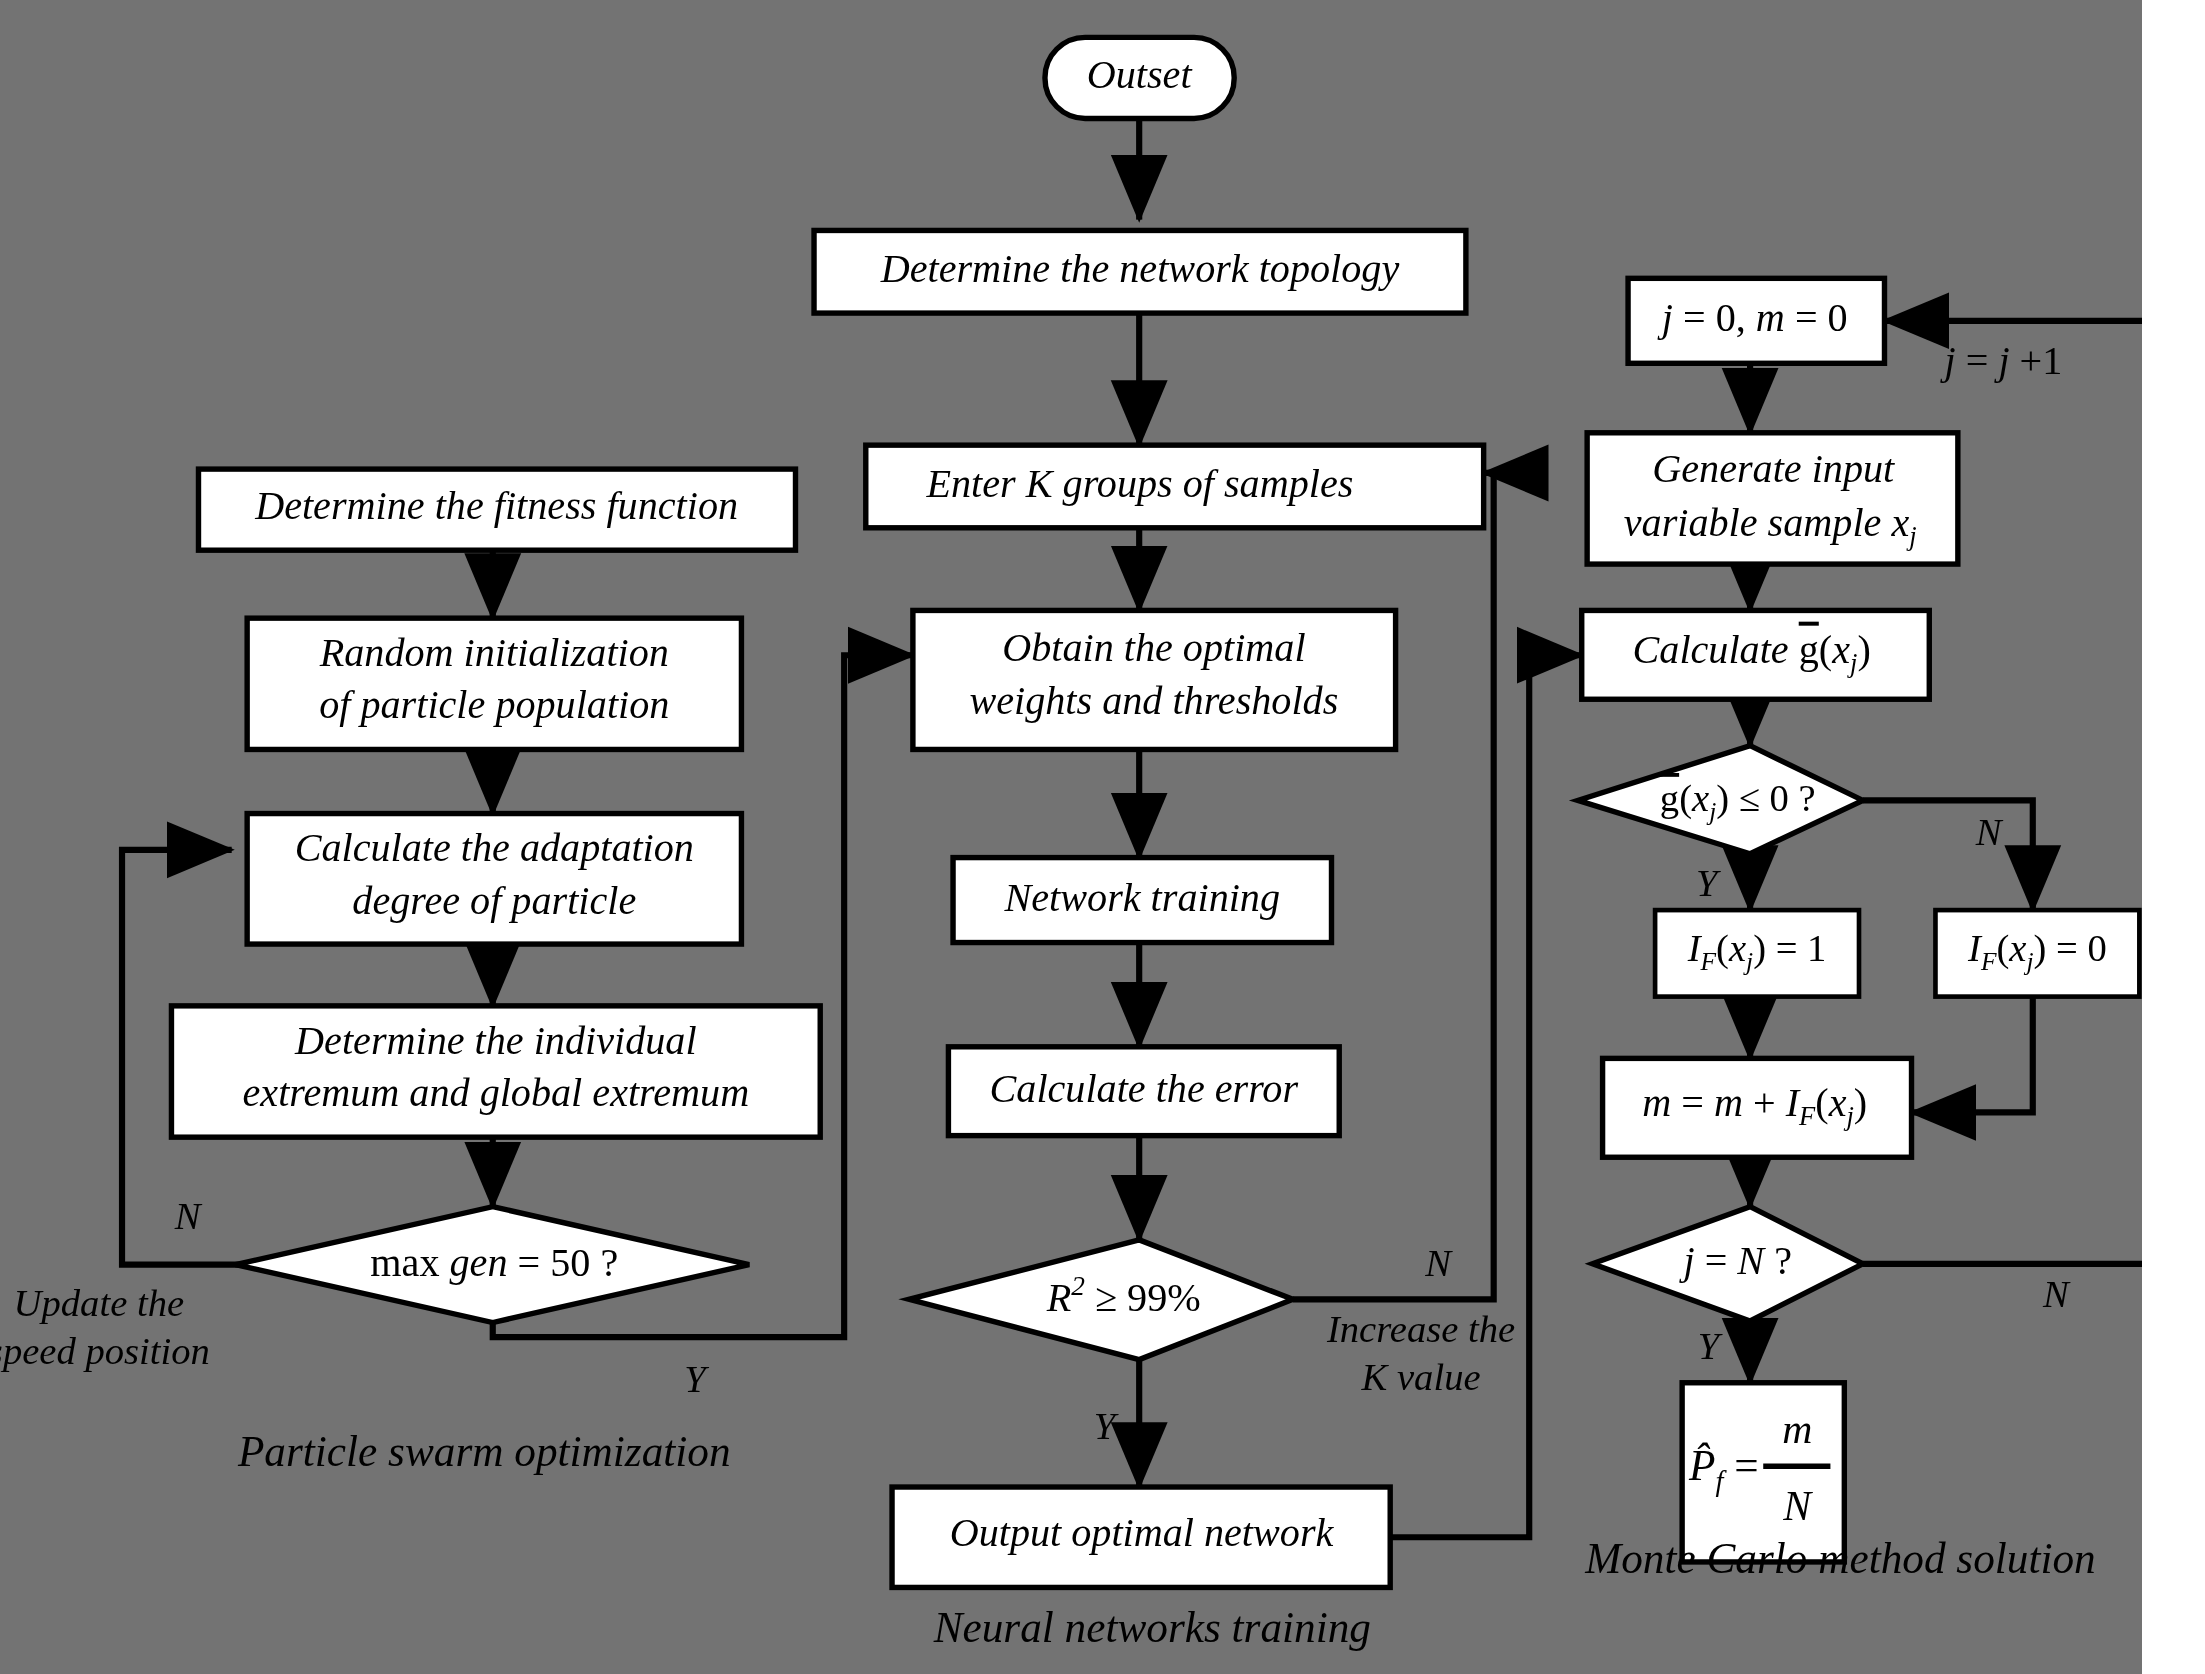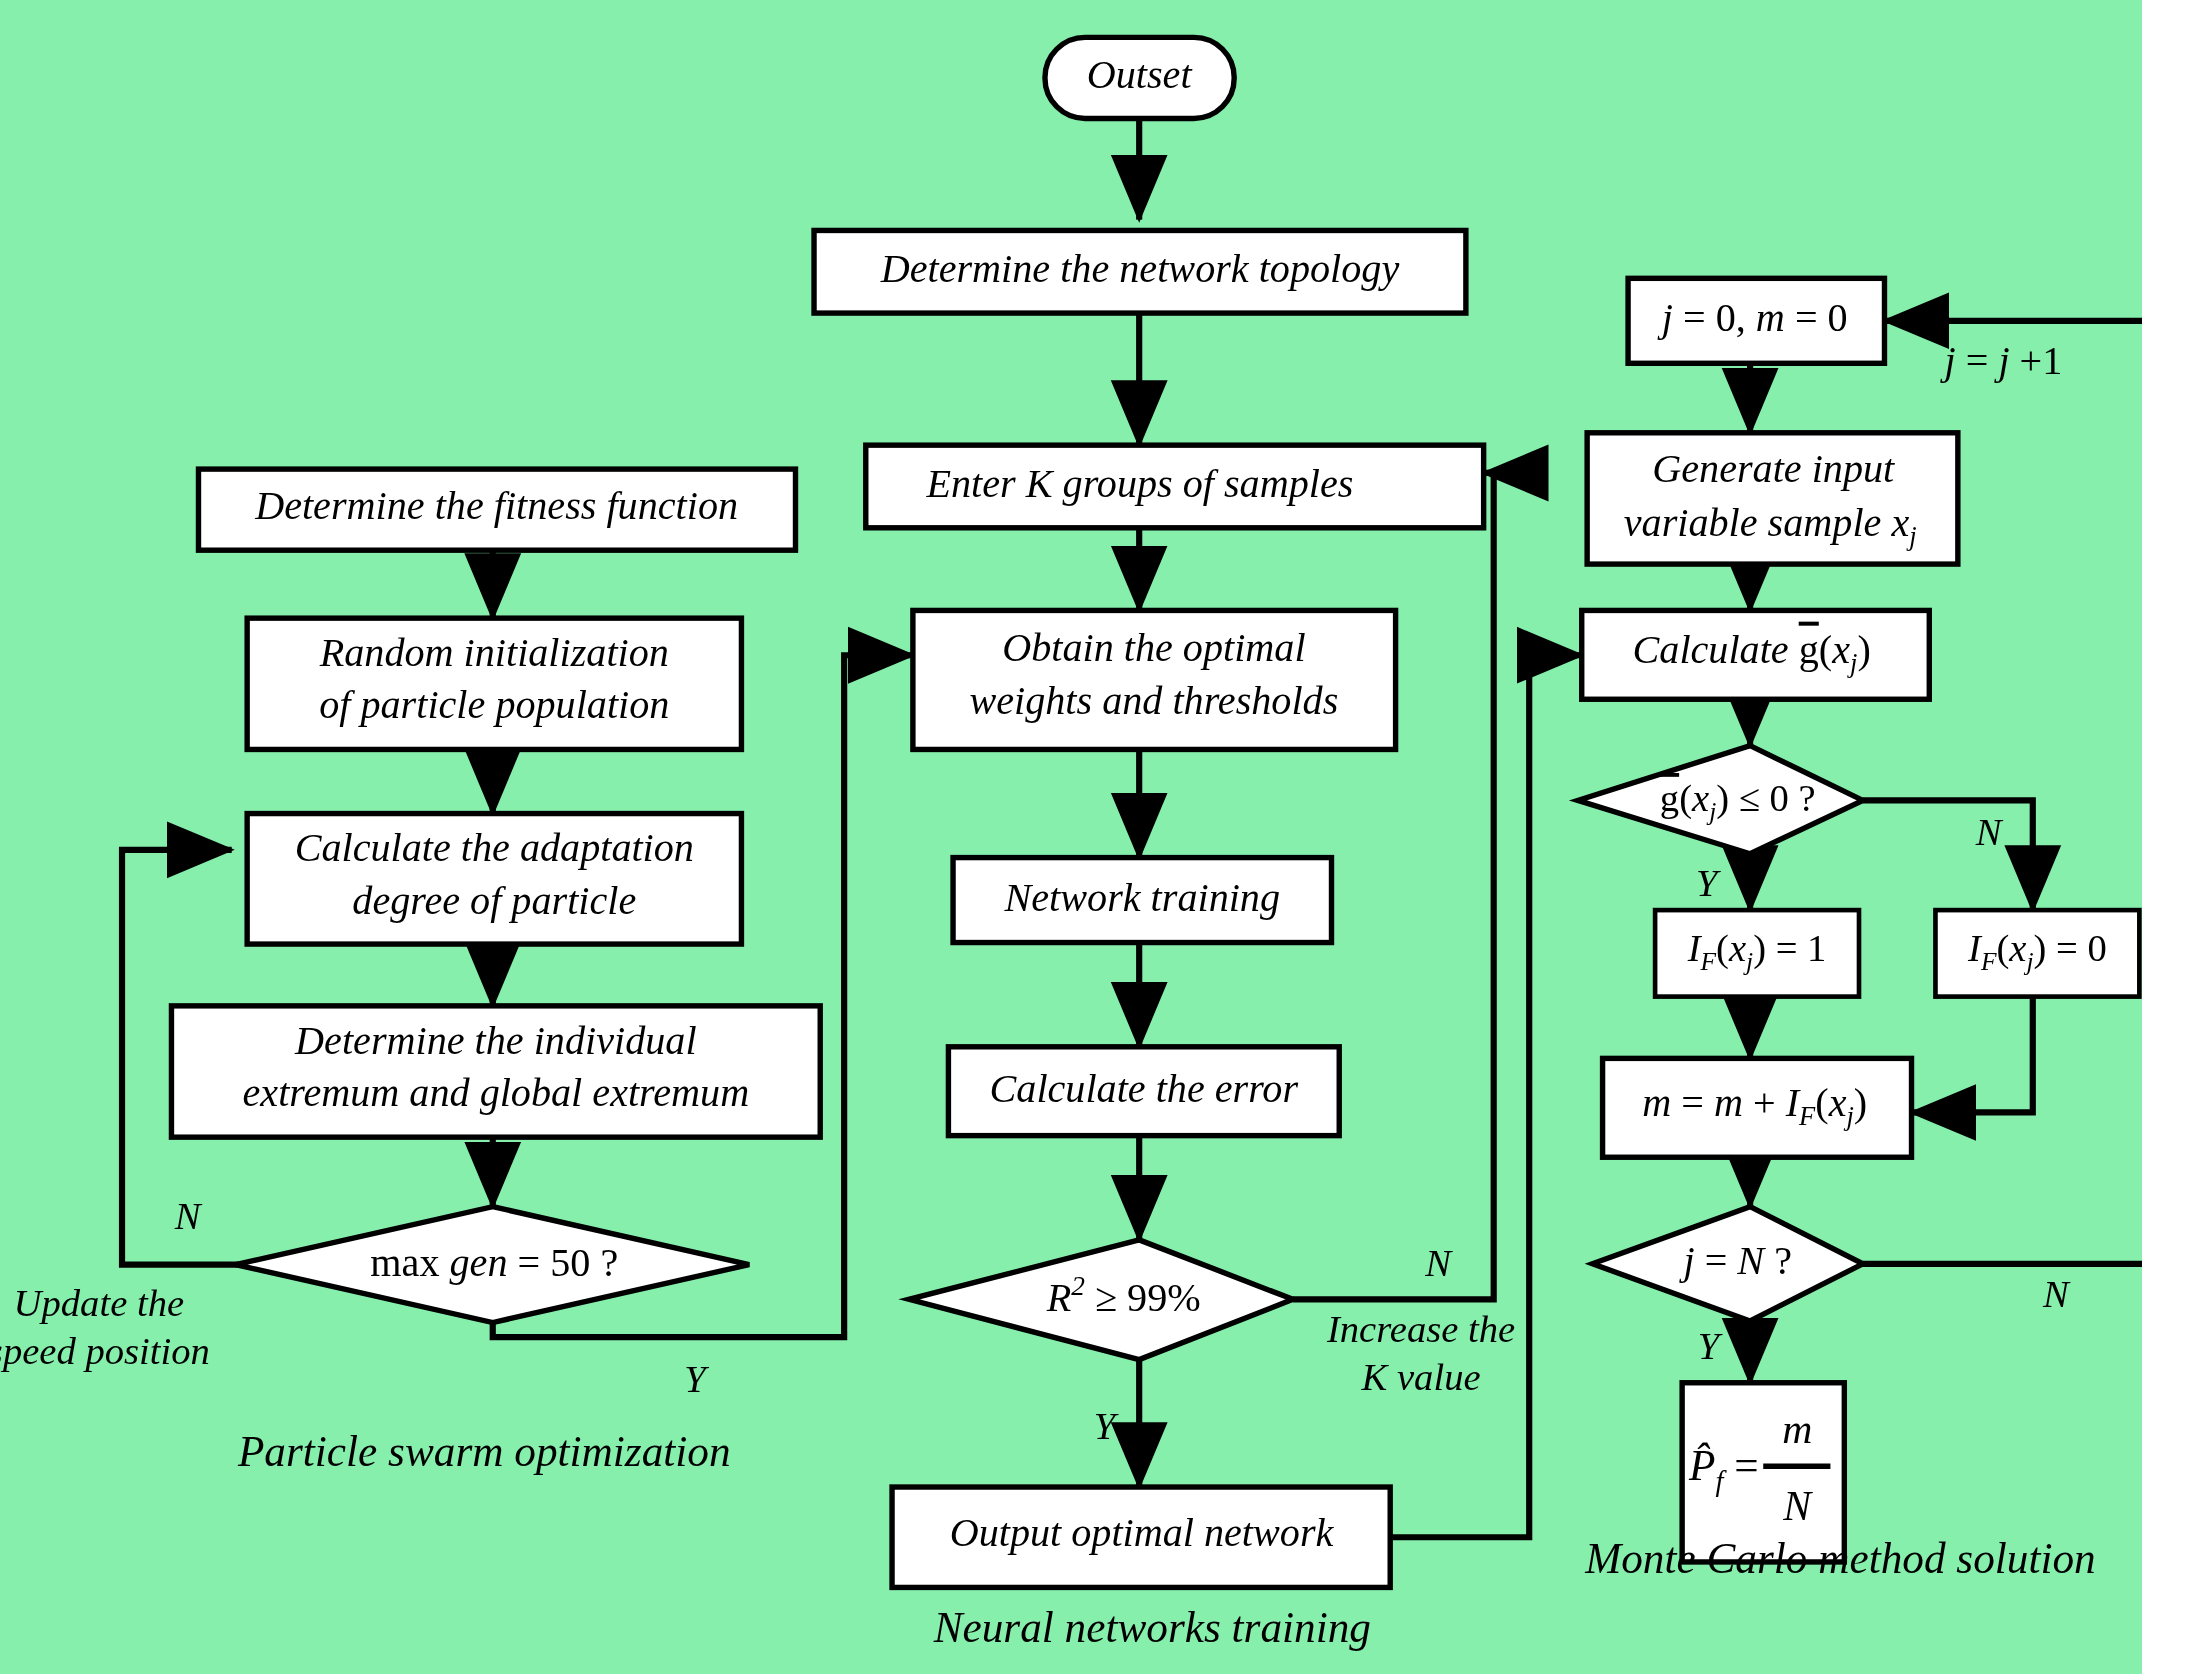--- a/index.html
+++ b/index.html
@@ -1,17 +1,17 @@
 <!DOCTYPE html>
 <html style="font-size:12.4px"><head>
 <meta charset="utf-8">
 <style>
   html,body{margin:0;padding:0;background:#ffffff;}
   body{font-family:"Liberation Serif", serif;}
-  #stage{position:relative;width:2142px;height:1675px;background:#86efac;overflow:hidden;}
+  #stage{position:relative;width:2142px;height:1675px;background:#737373;overflow:hidden;}
   svg{display:block;}
   .shape{fill:#ffffff;stroke:#000000;stroke-width:7;}
   .shape-thin{fill:#ffffff;stroke:#000000;stroke-width:6;}
   .conn{stroke:#000000;stroke-width:8;fill:none;}
   .nodetext{
      font-family:"Liberation Serif", serif;
      font-style:italic;
      fill:#000;
      text-anchor:middle;
      dominant-baseline:middle;

